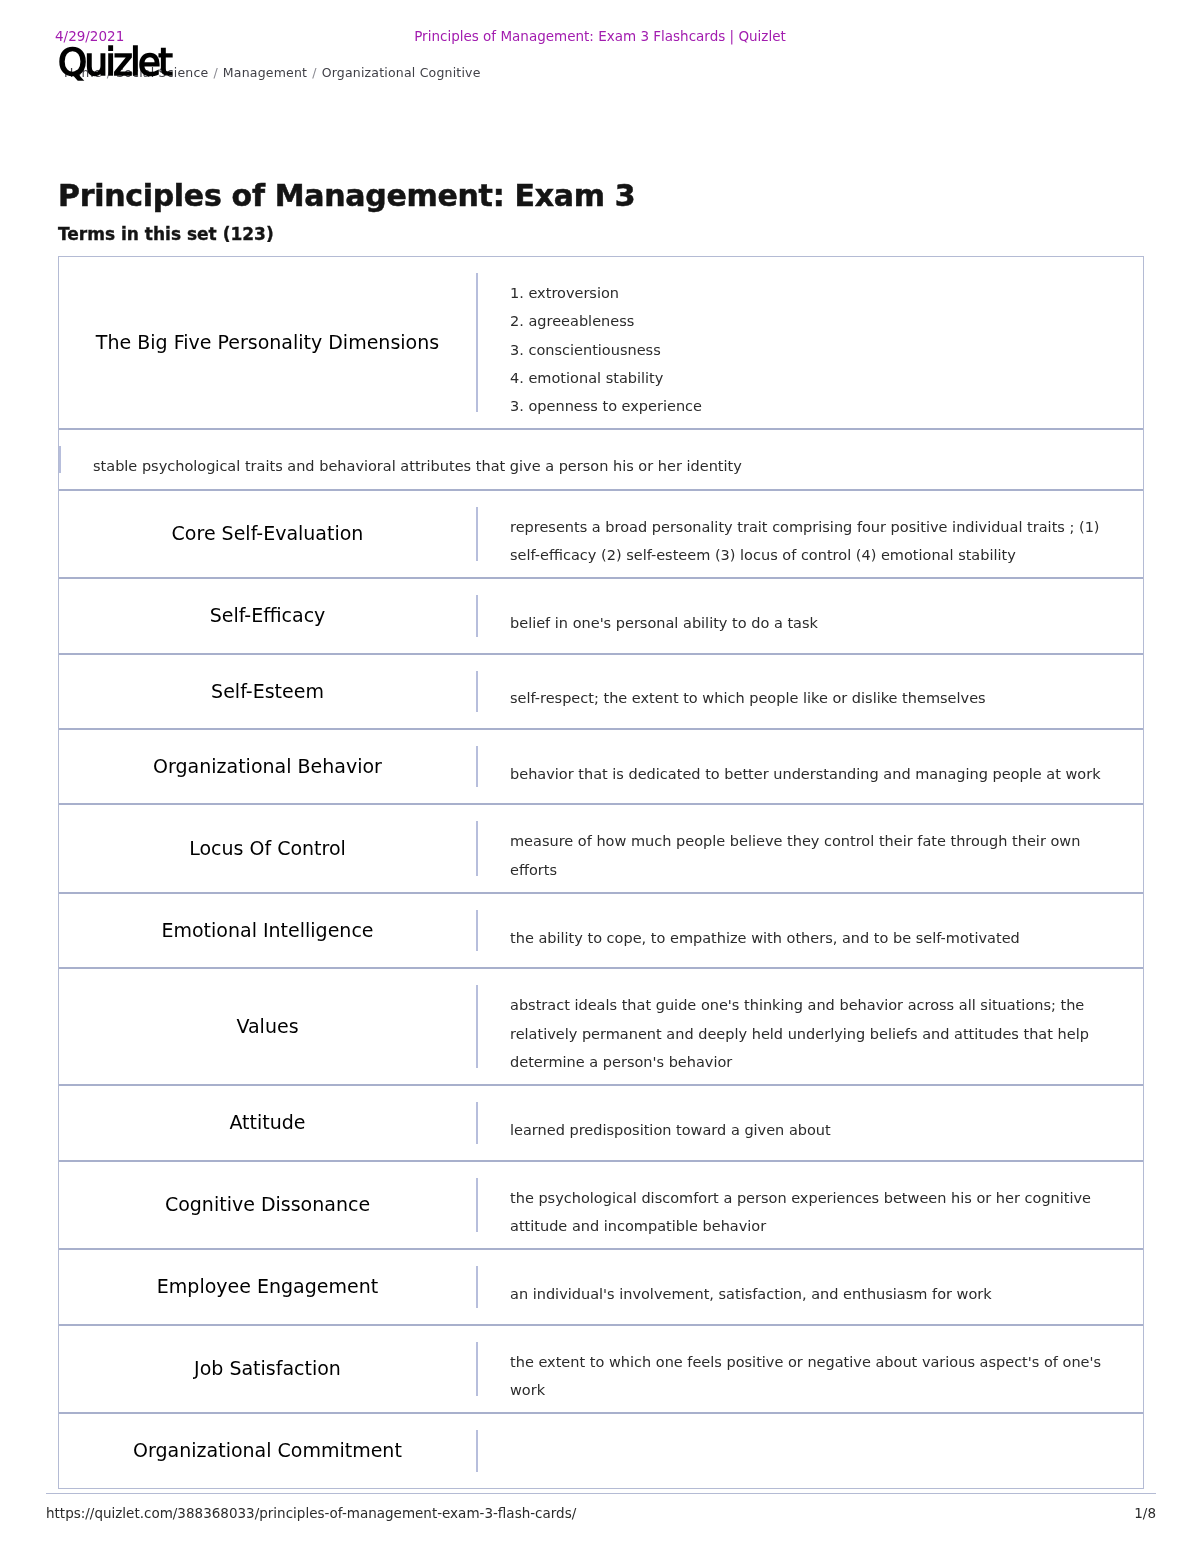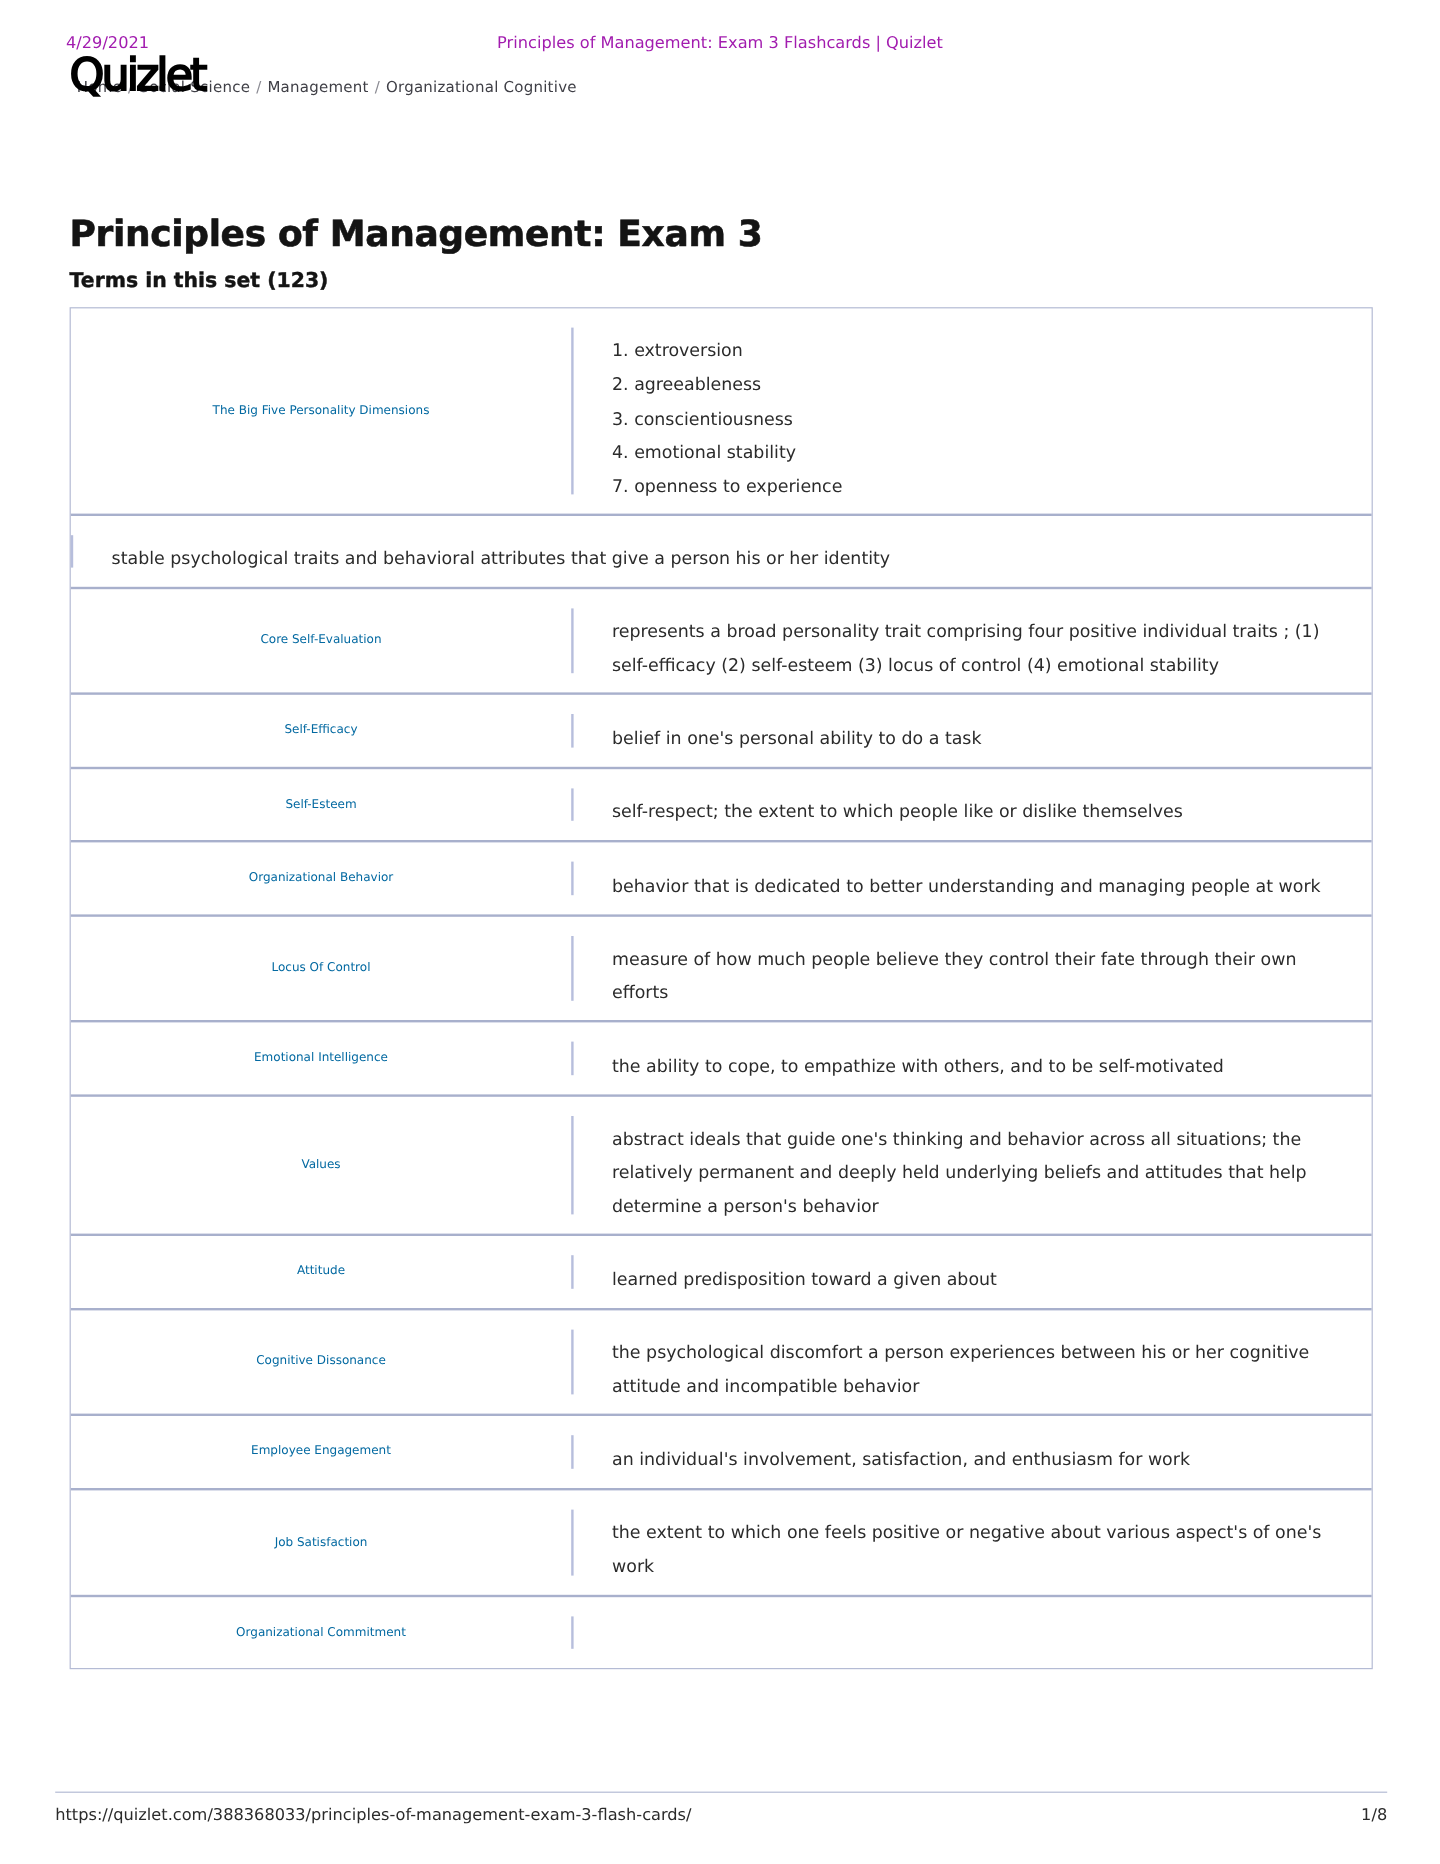--- a/index.html
+++ b/index.html
@@ -127,23 +127,23 @@
   }
   .cell-term {
     width: 417px;
     flex: 0 0 417px;
     box-sizing: border-box;
     display: flex;
     align-items: center;
     justify-content: center;
     text-align: center;
     padding: 22px 16px;
-    font-size: 10px;
+    font-size: 19px;
     line-height: 1.55;
-    color: #0369a1;
+    color: #000000;
   }
   .cell-def {
     flex: 1 1 auto;
     box-sizing: border-box;
     padding: 22px 34px 8px 34px;
     font-size: 14.5px;
     line-height: 1.95;
     color: #2b2b2b;
     display: flex;
     align-items: center;
@@ -214,21 +214,21 @@
 
   <div class="terms-table">
       <div class="term-row">
         <div class="cell-term">The Big Five Personality Dimensions</div>
         <div class="cell-def">
           <div class="def-lines def-list">
             <span class="def-line">1. extroversion</span>
             <span class="def-line">2. agreeableness</span>
             <span class="def-line">3. conscientiousness</span>
             <span class="def-line">4. emotional stability</span>
-            <span class="def-line">7. openness to experience</span>
+            <span class="def-line">3. openness to experience</span>
           </div>
         </div>
       </div>
       <div class="term-row">
         <div class="cell-def">
           <div class="def-lines">
             <span class="def-para">stable psychological traits and behavioral attributes that give a person his or her identity</span>
           </div>
         </div>
       </div>

